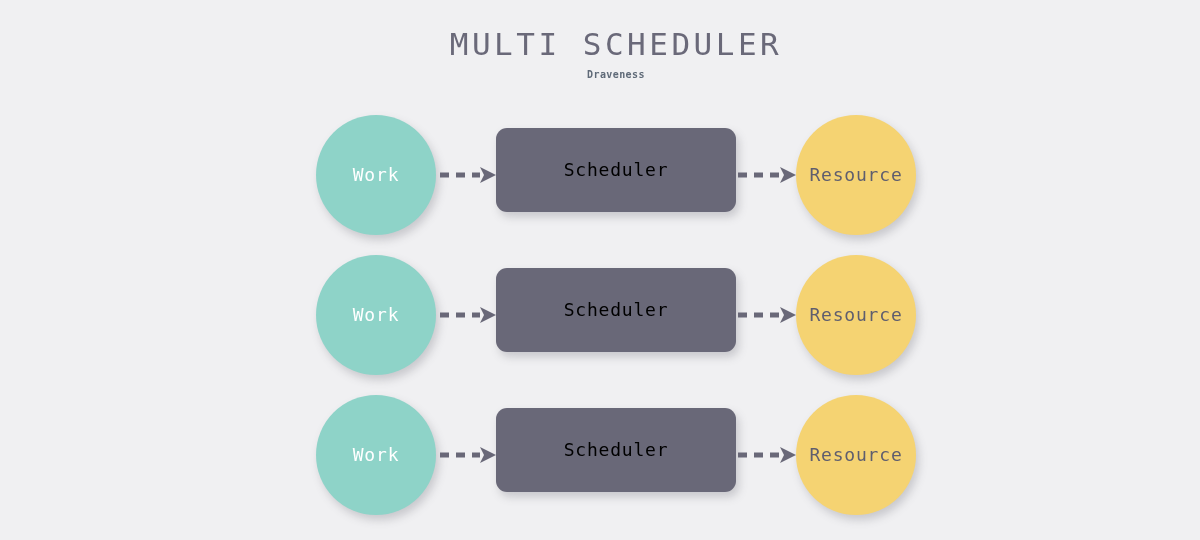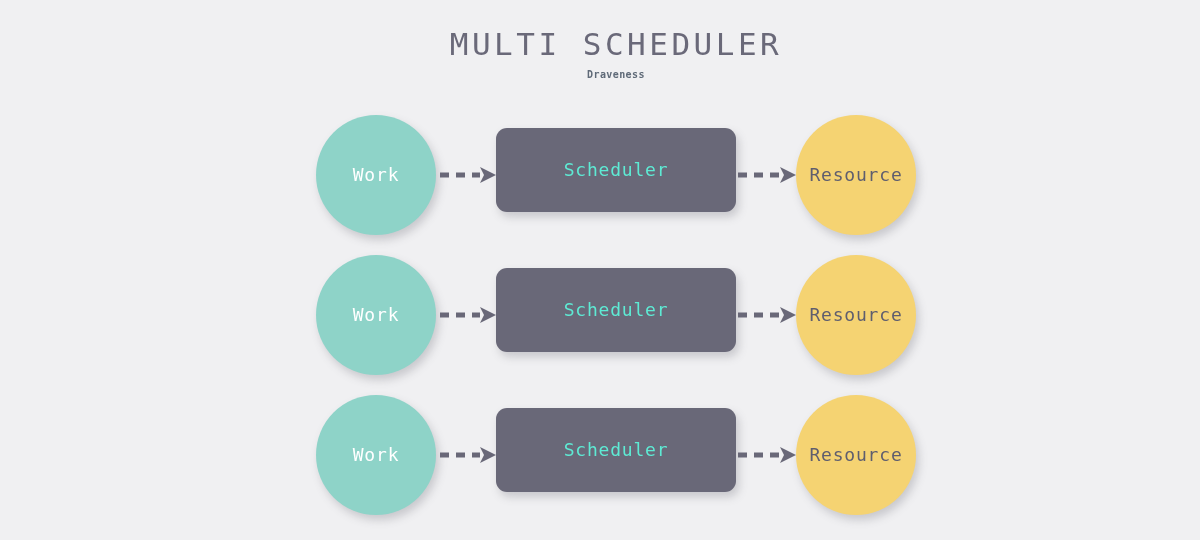--- a/index.html
+++ b/index.html
@@ -106,21 +106,21 @@
     background: #696878;
     display: flex;
     align-items: center;
     justify-content: center;
     box-shadow: 3px 5px 9px rgba(90, 90, 100, 0.26);
   }
   .scheduler-box .node-label {
     font-family: "DejaVu Sans Mono", "Liberation Mono", monospace;
     font-size: 18px;
     letter-spacing: 0.8px;
-    color: #5eead4;
+    color: #000000;
     line-height: 20px;
   }
 
   
   .arrow {
     position: absolute;
     top: 59px;
     height: 22px;
   }
   .arrow-left  { left: 424px; width: 58px; }

